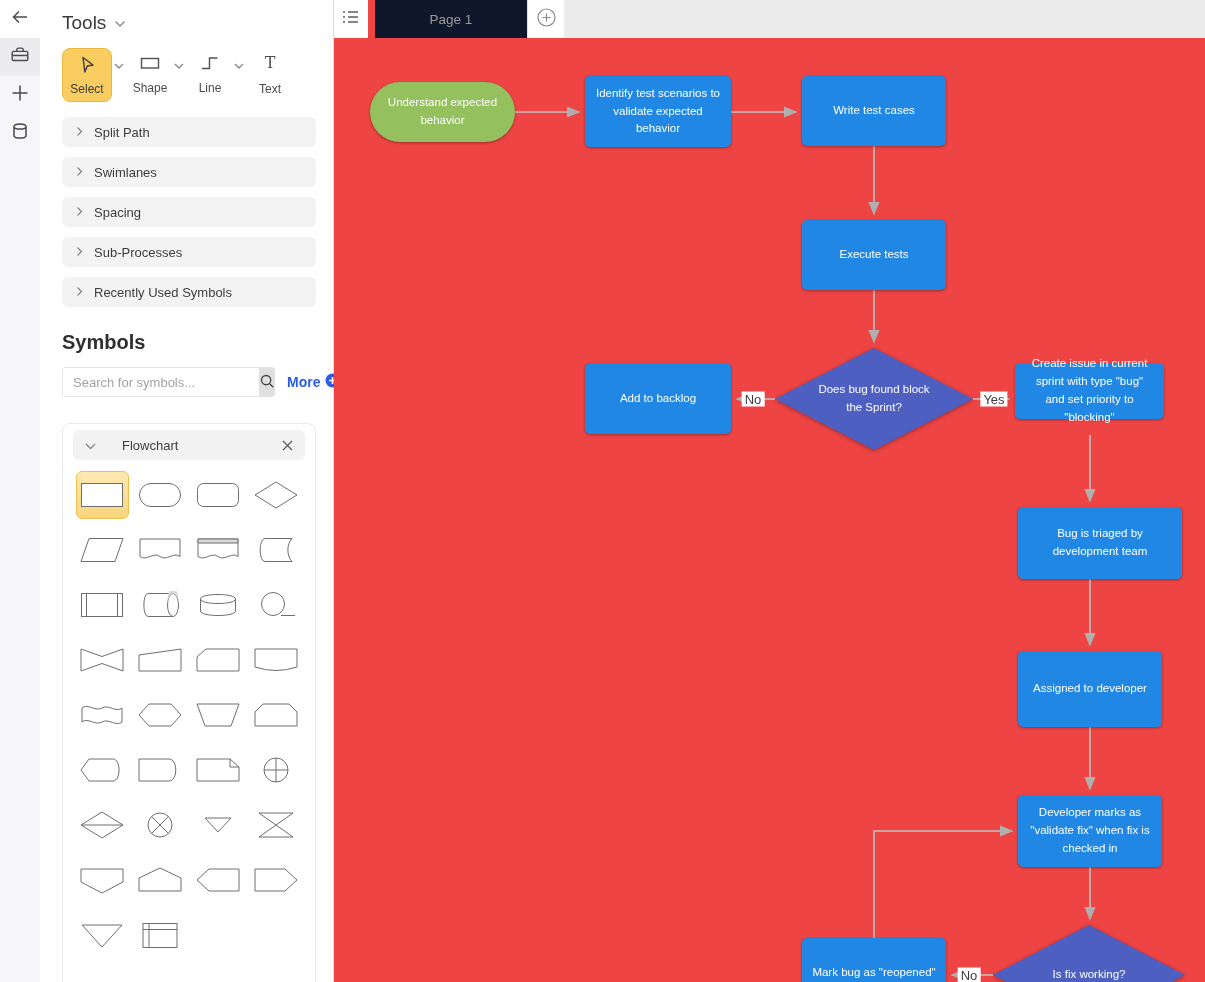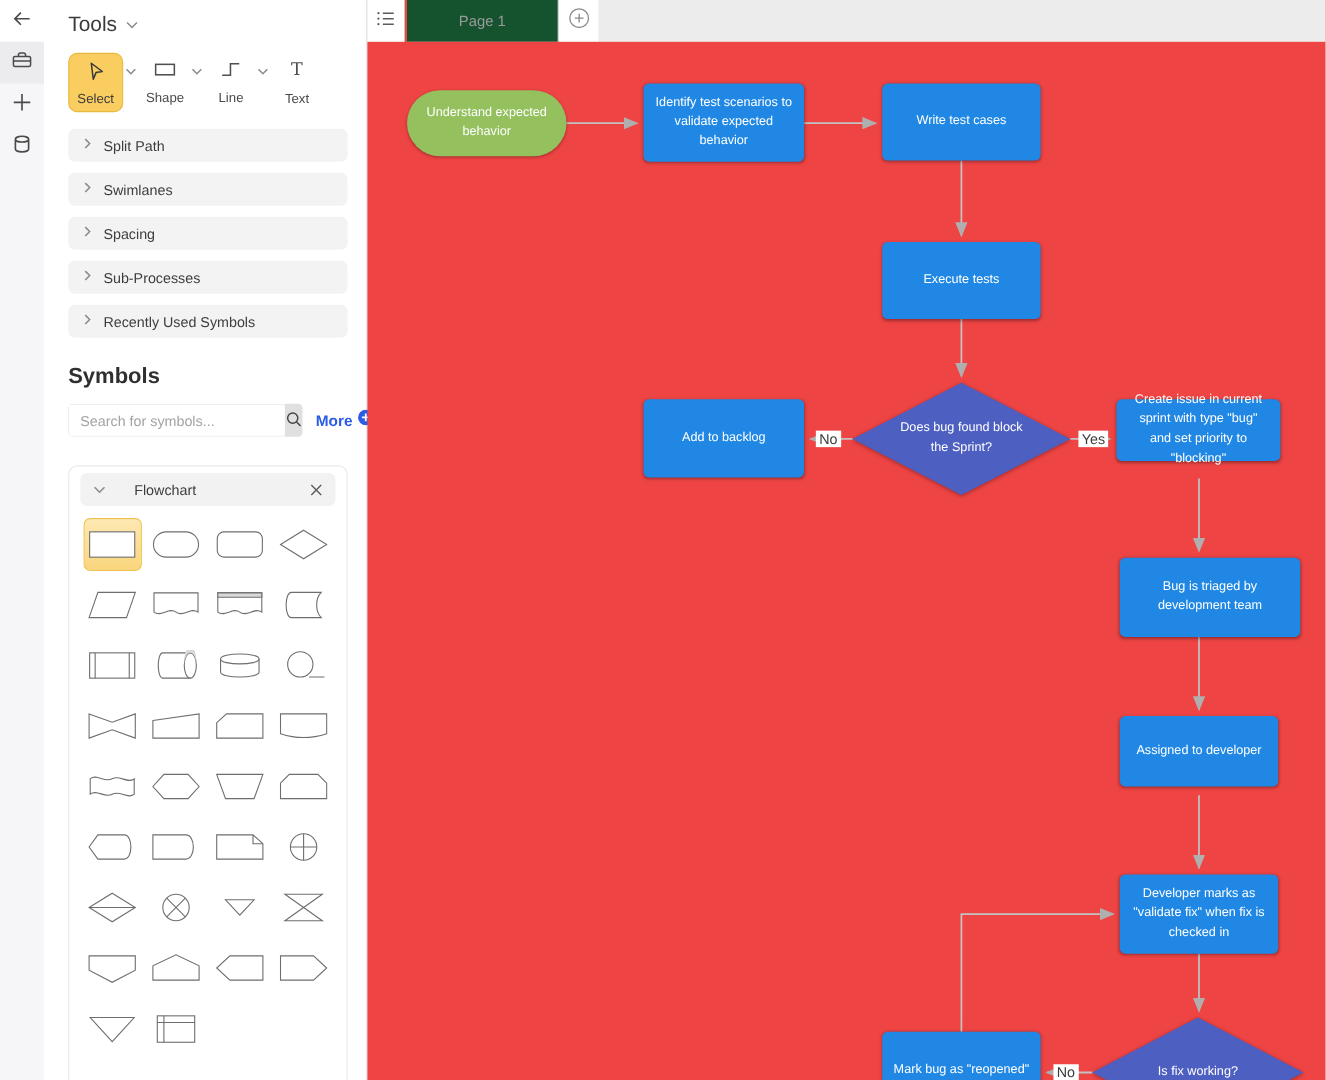--- a/index.html
+++ b/index.html
@@ -52,21 +52,21 @@
   .sym-tile { width:53px; height:48px; display:flex; align-items:center; justify-content:center; border-radius:6px; cursor:pointer; }
   .sym-tile.selected { background:linear-gradient(#FDE9B3,#F9D57C); border:1px solid #EFC24F; }
   .sym-tile svg { stroke:#6e6e6e; fill:#fff; stroke-width:1; }
   .sym-tile svg line, .sym-tile svg path.noline { fill:none; }
 
   
   .canvas-side { flex:1; display:flex; flex-direction:column; background:#fff; }
   .tabbar { height:38px; display:flex; align-items:stretch; flex:none; }
   .tab-list-btn { width:34px; display:flex; align-items:center; justify-content:center; cursor:pointer; background:#fff; }
   .tab-list-btn svg { stroke:#5c5c5c; fill:#5c5c5c; stroke-width:1.4; }
-  .page-tab { width:140px; border-left:2px solid #ef4444; border-right:1px solid #E3E3E3; background:#14532d;
+  .page-tab { width:160px; border-left:7px solid #ef4444; border-right:1px solid #E3E3E3; background:#0f172a;
               display:flex; align-items:center; justify-content:center; font-size:13.5px; color:#9a9a9a; cursor:pointer; }
   .tab-add-btn { width:36px; display:flex; align-items:center; justify-content:center; cursor:pointer; background:#fff; }
   .tab-add-btn svg { stroke:#8a8a8a; fill:none; stroke-width:1.2; }
   .tab-rest { flex:1; background:#ECECEC; }
 
   .canvas { position:relative; flex:1; overflow:hidden; background:#ef4444; }
   .edge-layer { position:absolute; left:0; top:0; }
   .node { position:absolute; display:flex; align-items:center; justify-content:center; text-align:center;
           color:#fff; font-size:11.5px; line-height:1.55; border-radius:5px; padding:3px 10px;
           box-shadow:0 1px 3px rgba(0,0,0,.35); cursor:pointer; }
@@ -497,21 +497,21 @@
         </div>
         <div class="node process" style="left: 251px; top: 325px; width: 146px; height: 71px; background: rgb(32, 136, 228);">
           <span>Add to backlog</span>
         </div>
         <div class="node process" style="left: 681px; top: 325px; width: 149px; height: 56px; background: rgb(32, 136, 228);">
           <span>Create issue in current sprint with type "bug" and set priority to "blocking"</span>
         </div>
         <div class="node process" style="left: 684px; top: 469px; width: 164px; height: 72px; background: rgb(32, 136, 228);">
           <span>Bug is triaged by development team</span>
         </div>
-        <div class="node process" style="left: 684px; top: 613px; width: 144px; height: 64px; background: rgb(32, 136, 228);">
+        <div class="node process" style="left: 684px; top: 613px; width: 144px; height: 76px; background: rgb(32, 136, 228);">
           <span>Assigned to developer</span>
         </div>
         <div class="node process" style="left: 684px; top: 757px; width: 144px; height: 72px; background: rgb(32, 136, 228);">
           <span>Developer marks as "validate fix" when fix is checked in</span>
         </div>
         <div class="node process" style="left: 468px; top: 900px; width: 144px; height: 70px; background: rgb(32, 136, 228);">
           <span>Mark bug as "reopened"</span>
         </div>
         <div class="node diamond" style="left: 659px; top: 887px; width: 192px; height: 100px; background: rgb(77, 95, 192);">
           <svg viewBox="0 0 100 100" preserveAspectRatio="none">

